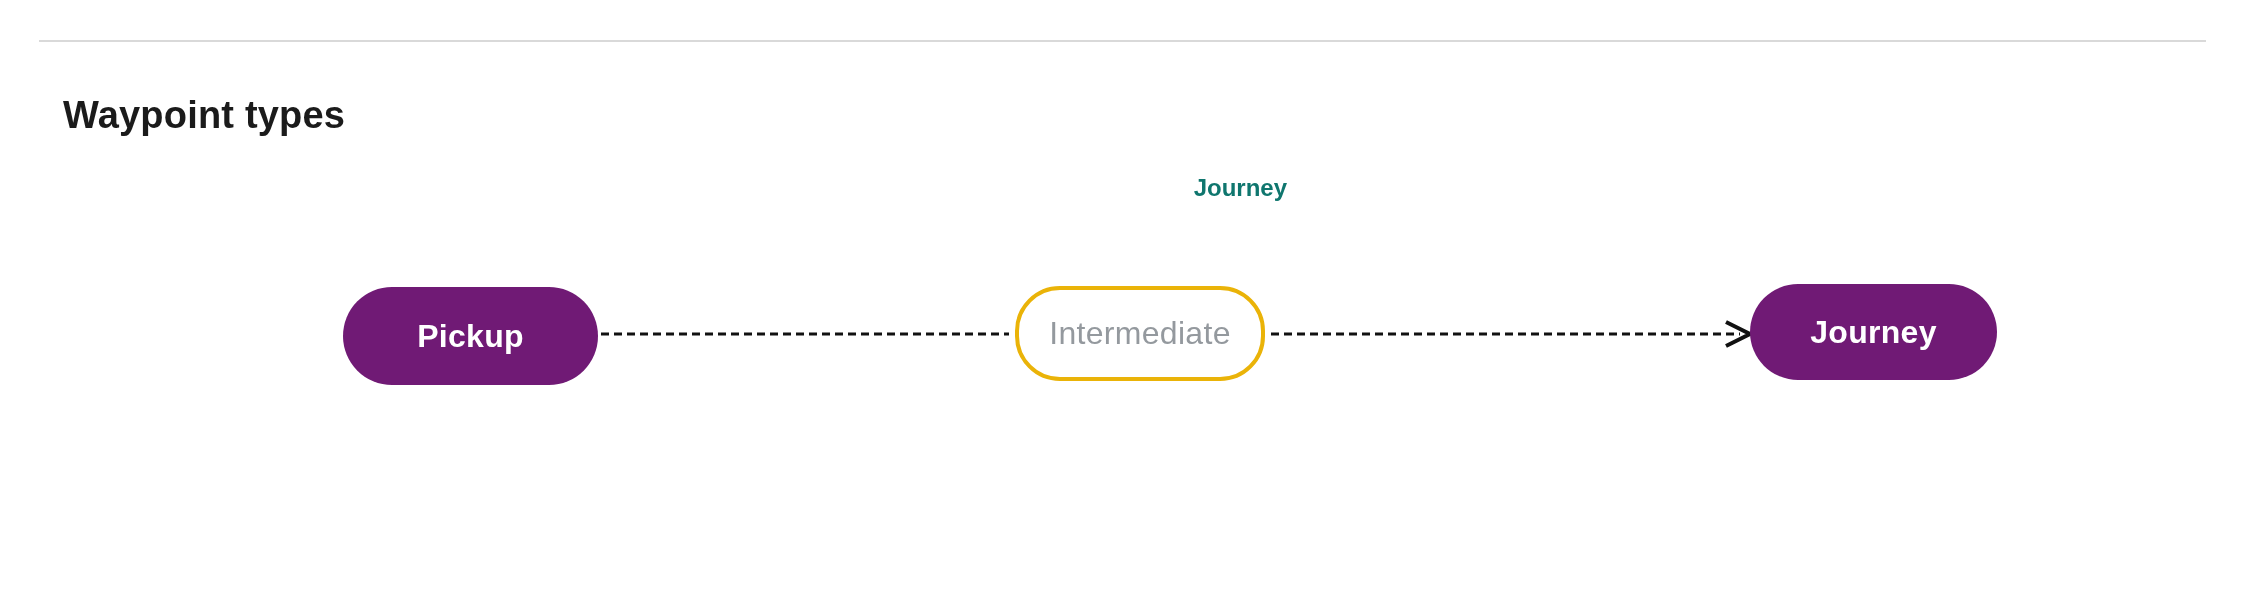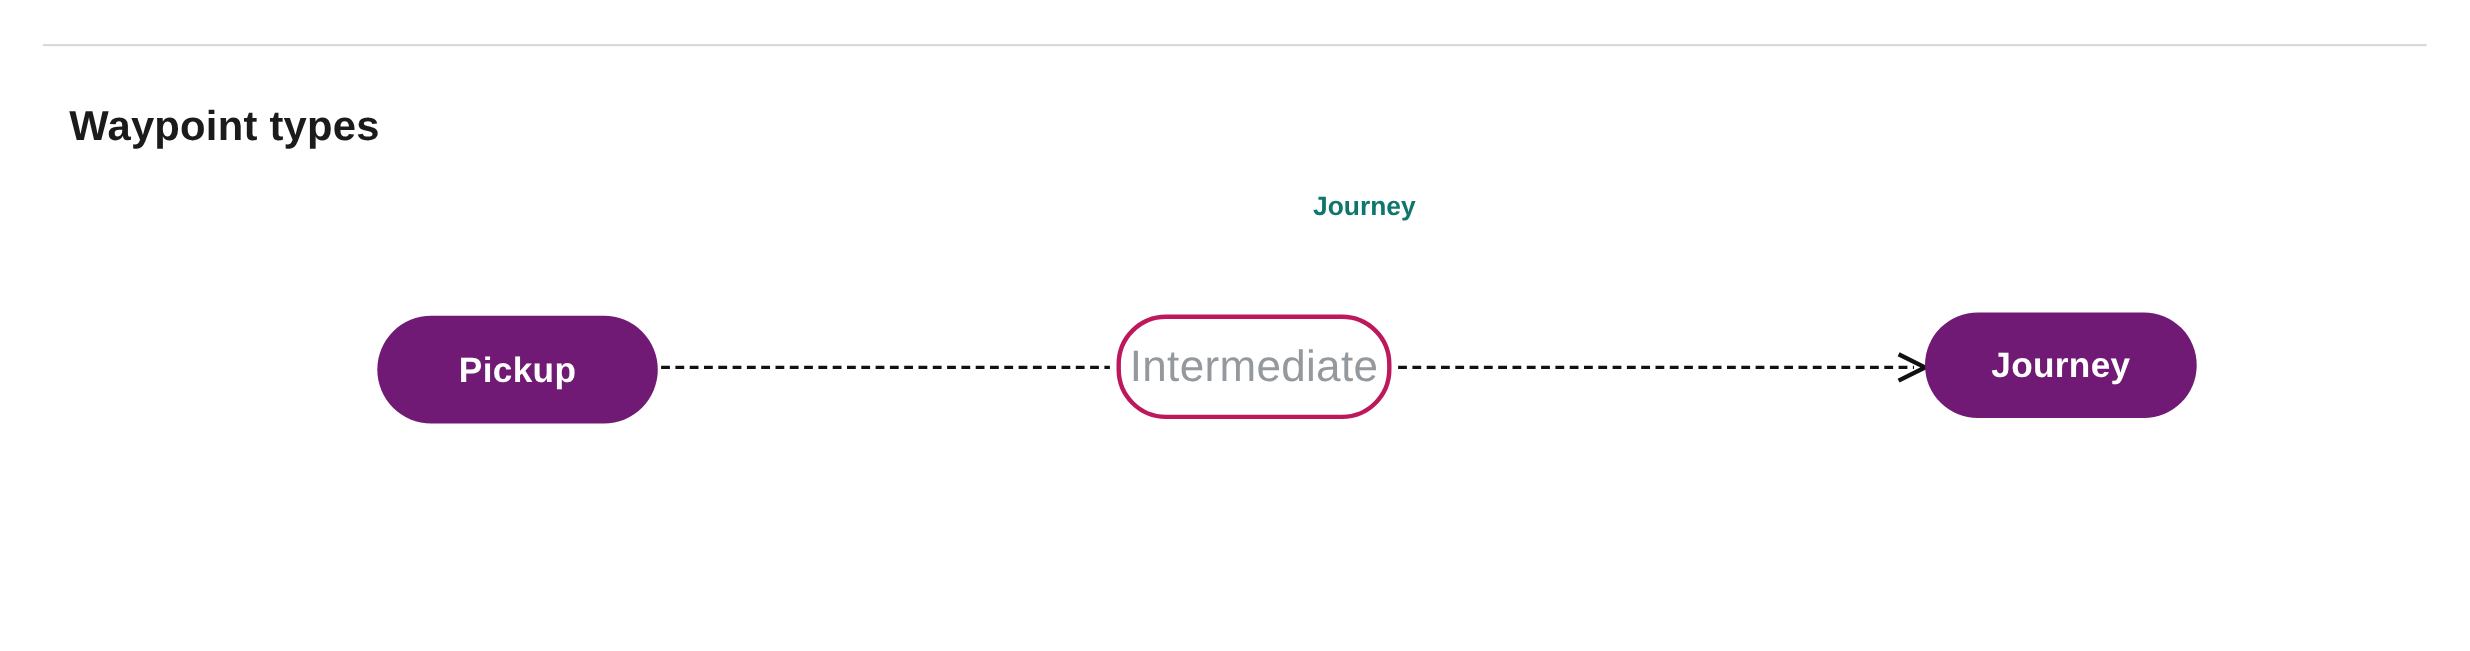--- a/index.html
+++ b/index.html
@@ -77,23 +77,23 @@
     height: 98px;
     border-radius: 49px;
   }
   .node-intermediate {
     left: 1015px;
     top: 286px;
     width: 250px;
     height: 95px;
     border-radius: 45px;
     background: #FFFFFF;
-    border: 4px solid #be185d;
+    border: 4px solid #eab308;
     color: #94999E;
-    font-size: 40px;
+    font-size: 32px;
     font-weight: 500;
     letter-spacing: 0.3px;
   }
   .node-dropoff {
     left: 1750px;
     top: 284px;
     width: 247px;
     height: 96px;
     border-radius: 48px;
   }

